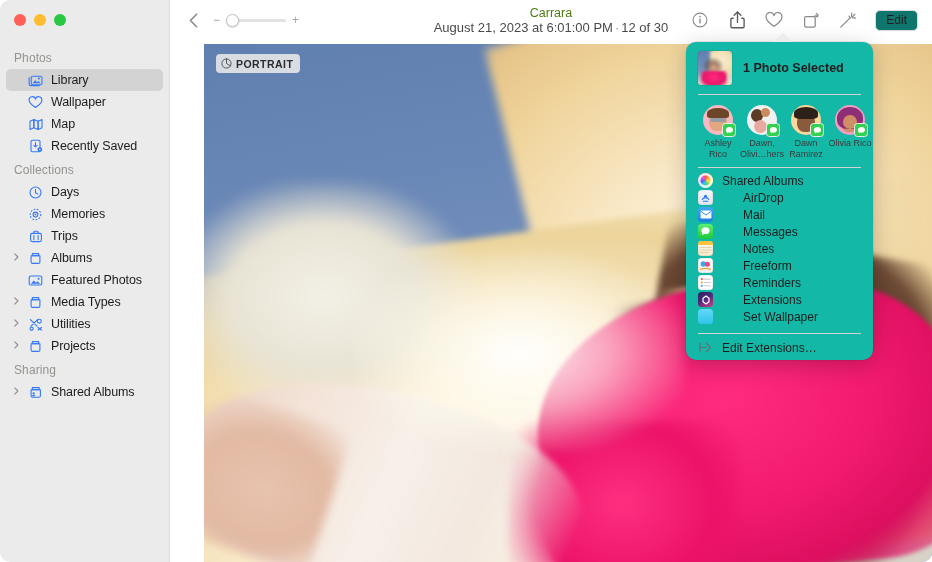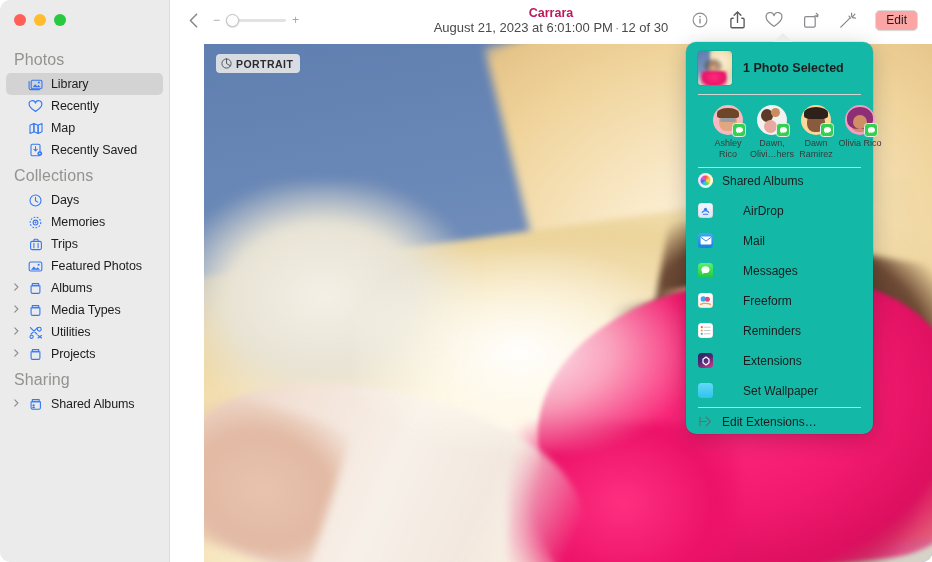--- a/index.html
+++ b/index.html
@@ -30,21 +30,21 @@
     display:flex; gap:8px;
   }
   .light { width:12px; height:12px; border-radius:50%; }
   .light.red    { background:#ff5f57; }
   .light.yellow { background:#febc2e; }
   .light.green  { background:#28c840; }
 
   .sb-scroll { position:absolute; top:45px; left:0; right:0; bottom:0; }
 
   .sb-section {
-    font-size:16px; color:#93938f; font-weight:400;
+    font-size:12px; color:#93938f; font-weight:400;
     padding:6px 0 4px 14px; letter-spacing:0.1px;
   }
   .sb-item {
     display:flex; align-items:center;
     height:22px; margin:0 6px; padding-left:8px;
     border-radius:5px; font-size:12.5px; color:#1c1c1e;
     position:relative;
   }
   .sb-item.selected { background:#d3d3d3; }
   .sb-disc {
@@ -76,34 +76,34 @@
   .slider-track { position:absolute; left:0; right:0; height:3px; background:#e2e2e2; border-radius:2px; }
   .slider-knob {
     position:absolute; left:0px; width:13px; height:13px;
     border-radius:50%; background:#fdfdfd;
     border:0.5px solid #c6c6c6; box-shadow:0 0.5px 1.5px rgba(0,0,0,.25);
   }
   .tb-center {
     position:absolute; left:0; right:0; top:6px;
     text-align:center; pointer-events:none;
   }
-  .tb-title { font-size:12.5px; font-weight:700; color:#be185d; line-height:14px; }
+  .tb-title { font-size:12.5px; font-weight:400; color:#4d7c0f; line-height:14px; }
   .tb-sub { font-size:13px; color:#4a4a4c; line-height:14px; margin-top:1px; }
   .tb-sub .sep { color:#8a8a8e; padding:0 2px; }
   .tb-right {
     margin-left:auto; display:flex; align-items:center;
     gap:17px; padding-right:14px;
   }
   .tb-btn {
     width:20px; height:22px; display:flex;
     align-items:center; justify-content:center;
   }
   .edit-btn {
     height:21px; padding:0 10px; border:1px solid #dcdcdc;
-    border-radius:5px; background:#fca5a5; font-size:12px;
+    border-radius:5px; background:#0f766e; font-size:12px;
     color:#1c1c1e; display:flex; align-items:center;
     box-shadow:0 0.5px 0.5px rgba(0,0,0,.04);
     text-align:right;
   }
 
   
   #photo-area {
     position:absolute; left:170px; top:40px;
     width:762px; height:522px;
     background:#ffffff;
@@ -246,21 +246,21 @@
     background:radial-gradient(ellipse at 50% 50%, #4b3124 0%, rgba(75,49,36,0) 78%); filter:blur(1.5px); }
   .pt-face { position:absolute; left:9px; top:10px; width:13px; height:13px;
     background:radial-gradient(ellipse at 50% 50%, #e3ac8c 0%, rgba(227,172,140,0) 80%); filter:blur(1px); }
   .pt-shirt { position:absolute; left:3px; bottom:-2px; width:26px; height:16px;
     background:radial-gradient(ellipse at 50% 40%, #ff2b7e 0%, #e81367 60%, rgba(232,19,103,0) 88%); filter:blur(1.2px); }
   .pop-title { font-size:12.5px; font-weight:700; color:#1c1c1e; }
 
   .pop-div { height:1px; background:#d3d3d3; margin:0 12px; }
 
   .pop-contacts {
-    display:flex; padding:10px 6px 8px 20px;
+    display:flex; padding:10px 6px 8px 10px;
   }
   .contact { width:44px; display:flex; flex-direction:column; align-items:center; }
   .av-wrap { position:relative; width:30px; height:30px; }
   .avatar {
     width:30px; height:30px; border-radius:50%;
     position:relative; overflow:hidden;
   }
   .av-badge {
     position:absolute; right:-3px; bottom:-2px;
     width:14px; height:14px; border-radius:3.5px;
@@ -276,21 +276,21 @@
   .pop-row {
     display:flex; align-items:center;
     height:17px; padding:0 12px; gap:9px;
     font-size:12px; color:#1c1c1e;
   }
   .pop-icon {
     width:15px; height:15px; flex:0 0 15px;
     display:flex; align-items:center; justify-content:center;
     border-radius:3.5px; overflow:hidden; position:relative;
   }
-  .pop-row + .pop-row { margin-top:13px;gap:30px; }
+  .pop-row + .pop-row { margin-top:0;gap:30px; }
   .pop-div2 { height:1px; background:#d3d3d3; margin:6px 12px 5px 12px; }
 
   
   .ic-sharedalbums {
     background:conic-gradient(from 0deg,#ff4f4f,#ffb02e,#ffe14d,#4bd964,#36c5f0,#5b5bf0,#d35bf0,#ff4f4f);
     border-radius:50%;
     box-shadow:inset 0 0 0 2.5px rgba(255,255,255,0.85);
   }
   .ic-airdrop { background:linear-gradient(180deg,#f4f7fb,#dce6f2); box-shadow:inset 0 0 0 .5px rgba(0,0,0,.1); }
   .ic-mail { background:linear-gradient(180deg,#3fa9f5,#1a7fe0); }
@@ -327,21 +327,21 @@
           </span>
           <span class="sb-lbl">Library</span>
         </div>
         <div class="sb-item">
           <span class="sb-disc"></span>
           <span class="sb-ico">
             <svg width="15" height="13" viewBox="0 0 15 13">
               <path d="M7.5 11.5C5 9.6 1.2 7.4 1.2 4.5A3.2 3.2 0 0 1 7.5 3.2a3.2 3.2 0 0 1 6.3 1.3c0 2.9-3.8 5.1-6.3 7Z" fill="none" stroke="#3478f6" stroke-width="1.15" stroke-linejoin="round"></path>
             </svg>
           </span>
-          <span class="sb-lbl">Recently</span>
+          <span class="sb-lbl">Wallpaper</span>
         </div>
         <div class="sb-item">
           <span class="sb-disc"></span>
           <span class="sb-ico">
             <svg width="14" height="13" viewBox="0 0 14 13">
               <path d="M1 3.2 4.9 1.6v8.2L1 11.4Z" fill="none" stroke="#3478f6" stroke-width="1.1" stroke-linejoin="round"></path>
               <path d="M4.9 1.6 9.1 3.2v8.2L4.9 9.8Z" fill="none" stroke="#3478f6" stroke-width="1.1" stroke-linejoin="round"></path>
               <path d="M9.1 3.2 13 1.6v8.2l-3.9 1.6Z" fill="none" stroke="#3478f6" stroke-width="1.1" stroke-linejoin="round"></path>
             </svg>
           </span>
@@ -386,41 +386,41 @@
           <span class="sb-ico">
             <svg width="14" height="13" viewBox="0 0 14 13">
               <rect x="1.6" y="3.4" width="10.8" height="8.2" rx="1.5" fill="none" stroke="#3478f6" stroke-width="1.1"></rect>
               <path d="M4.9 3.2V2.2a1 1 0 0 1 1-1h2.2a1 1 0 0 1 1 1v1" fill="none" stroke="#3478f6" stroke-width="1.1" stroke-linecap="round"></path>
               <path d="M4.9 5.2v4.6M9.1 5.2v4.6" fill="none" stroke="#3478f6" stroke-width="1.05" stroke-linecap="round"></path>
             </svg>
           </span>
           <span class="sb-lbl">Trips</span>
         </div>
         <div class="sb-item">
+          <span class="sb-disc"><svg width="5" height="8" viewBox="0 0 5 8">
+              <path d="M0.8 0.8 3.9 4 0.8 7.2" fill="none" stroke="#8a8a8e" stroke-width="1.1" stroke-linecap="round" stroke-linejoin="round"></path>
+            </svg></span>
+          <span class="sb-ico">
+            <svg width="13" height="13" viewBox="0 0 13 13">
+              <path d="M2.1 3.7h8.8v6.3a1.4 1.4 0 0 1-1.4 1.4H3.5a1.4 1.4 0 0 1-1.4-1.4Z" fill="none" stroke="#3478f6" stroke-width="1.1" stroke-linejoin="round"></path>
+              <path d="M3.3 1.6h6.4v2.1H3.3Z" fill="none" stroke="#3478f6" stroke-width="1.1" stroke-linejoin="round"></path>
+            </svg>
+          </span>
+          <span class="sb-lbl">Albums</span>
+        </div>
+        <div class="sb-item">
           <span class="sb-disc"></span>
           <span class="sb-ico">
             <svg width="15" height="13" viewBox="0 0 15 13">
               <rect x="1.2" y="2" width="12.6" height="9" rx="1.5" fill="none" stroke="#3478f6" stroke-width="1.1"></rect>
               <path d="M2.9 9.8l3-3.3 2.1 2.2 1.6-1.5 2.5 2.6z" fill="#3478f6"></path>
               <circle cx="10.6" cy="4.7" r="1.05" fill="#3478f6"></circle>
             </svg>
           </span>
           <span class="sb-lbl">Featured Photos</span>
-        </div>
-        <div class="sb-item">
-          <span class="sb-disc"><svg width="5" height="8" viewBox="0 0 5 8">
-              <path d="M0.8 0.8 3.9 4 0.8 7.2" fill="none" stroke="#8a8a8e" stroke-width="1.1" stroke-linecap="round" stroke-linejoin="round"></path>
-            </svg></span>
-          <span class="sb-ico">
-            <svg width="13" height="13" viewBox="0 0 13 13">
-              <path d="M2.1 3.7h8.8v6.3a1.4 1.4 0 0 1-1.4 1.4H3.5a1.4 1.4 0 0 1-1.4-1.4Z" fill="none" stroke="#3478f6" stroke-width="1.1" stroke-linejoin="round"></path>
-              <path d="M3.3 1.6h6.4v2.1H3.3Z" fill="none" stroke="#3478f6" stroke-width="1.1" stroke-linejoin="round"></path>
-            </svg>
-          </span>
-          <span class="sb-lbl">Albums</span>
         </div>
         <div class="sb-item">
           <span class="sb-disc"><svg width="5" height="8" viewBox="0 0 5 8">
               <path d="M0.8 0.8 3.9 4 0.8 7.2" fill="none" stroke="#8a8a8e" stroke-width="1.1" stroke-linecap="round" stroke-linejoin="round"></path>
             </svg></span>
           <span class="sb-ico">
             <svg width="13" height="13" viewBox="0 0 13 13">
               <path d="M2.1 3.7h8.8v6.3a1.4 1.4 0 0 1-1.4 1.4H3.5a1.4 1.4 0 0 1-1.4-1.4Z" fill="none" stroke="#3478f6" stroke-width="1.1" stroke-linejoin="round"></path>
               <path d="M3.3 1.6h6.4v2.1H3.3Z" fill="none" stroke="#3478f6" stroke-width="1.1" stroke-linejoin="round"></path>
             </svg>
@@ -667,20 +667,29 @@
         </div>
         <div class="pop-row">
           <span class="pop-icon ic-messages">
             <svg width="11" height="11" viewBox="0 0 11 11">
               <path d="M5.5 1.3c2.3 0 4.1 1.5 4.1 3.4S7.8 8.1 5.5 8.1c-.5 0-1 0-1.4-.2L1.8 9l.6-1.8C1.7 6.6 1.4 5.8 1.4 4.7 1.4 2.8 3.2 1.3 5.5 1.3Z" fill="#fff"></path>
             </svg>
           </span>
           <span>Messages</span>
         </div>
         <div class="pop-row">
+          <span class="pop-icon ic-notes">
+            <svg width="15" height="15" viewBox="0 0 15 15">
+              <rect x="0" y="0" width="15" height="4" fill="#fbc33d"></rect>
+              <path d="M1.5 6.5h12M1.5 9h12M1.5 11.5h9" stroke="#ddd0a8" stroke-width="0.9"></path>
+            </svg>
+          </span>
+          <span>Notes</span>
+        </div>
+        <div class="pop-row">
           <span class="pop-icon ic-freeform">
             <svg width="13" height="13" viewBox="0 0 13 13">
               <circle cx="4.3" cy="5" r="2.7" fill="#3aa9e8"></circle>
               <circle cx="8.4" cy="5.2" r="2.5" fill="#e8477d"></circle>
               <path d="M1.6 10.3c2.2-1.3 7.6-1.3 9.8 0" fill="none" stroke="#f0a23a" stroke-width="1.4" stroke-linecap="round"></path>
             </svg>
           </span>
           <span>Freeform</span>
         </div>
         <div class="pop-row">

